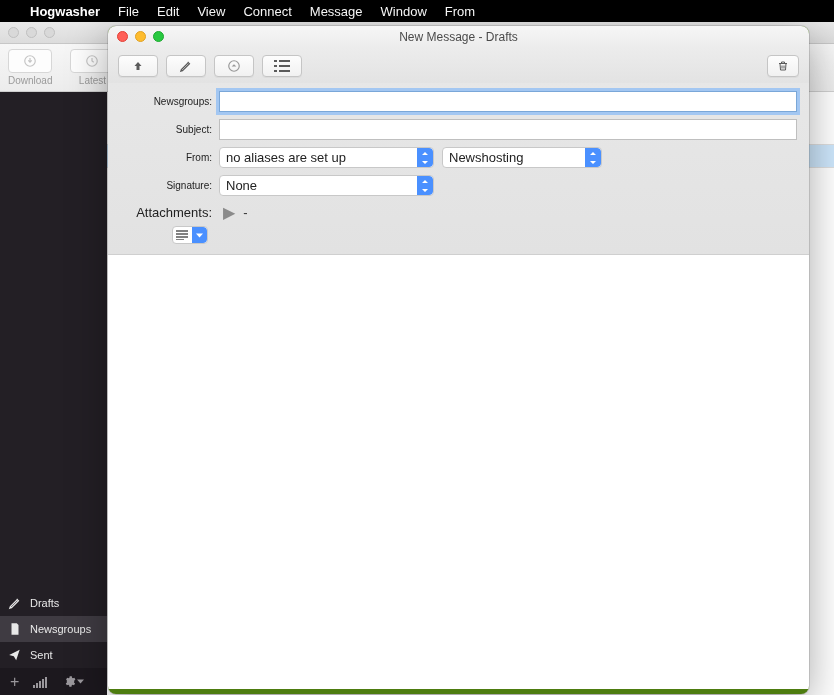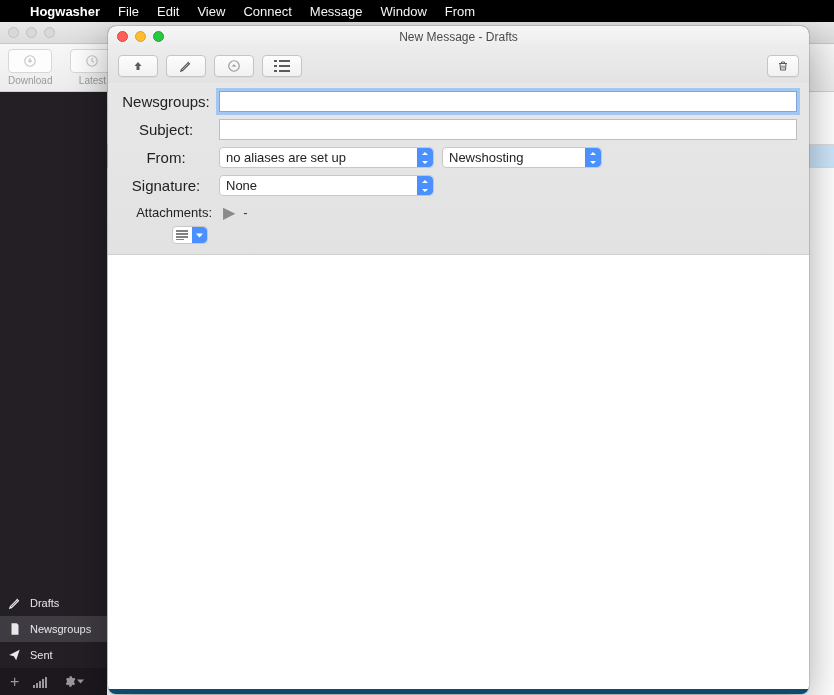--- a/index.html
+++ b/index.html
@@ -21,37 +21,37 @@
 .bgwin-body { position:absolute; top:70px; left:0; width:107px; height:603px; background:#231f25; }
 .bgwin-right { position:absolute; top:70px; left:107px; right:0; height:603px; background:#fff; }
 .bgwin-right .row { height:24px; background:#cde6fb; border-top:1px solid #dedede; border-bottom:1px solid #dedede; margin-top:52px;}
 .sidebar-bottom { position:absolute; bottom:27px; left:0; width:107px; }
 .sb-item { display:flex; align-items:center; gap:8px; padding:6px 8px; color:#e8e8e8; font-size:11px; cursor:default;}
 .sb-item.active { background:#3f3b42; }
 .sb-footer { position:absolute; bottom:0; left:0; width:107px; height:27px; background:#1c181e; display:flex; align-items:center; gap:14px; padding-left:10px; color:#9a979c;}
 .sb-icon { width:14px; height:14px; display:inline-flex; }
 
 
-.fgwin { position:absolute; top:26px; left:108px; width:701px; height:668px; background:#0c4a6e; border-radius:8px; box-shadow:0 10px 40px rgba(0,0,0,.35),0 0 0 1px rgba(0,0,0,.12); overflow:hidden;}
+.fgwin { position:absolute; top:26px; left:108px; width:701px; height:668px; background:#4d7c0f; border-radius:8px; box-shadow:0 10px 40px rgba(0,0,0,.35),0 0 0 1px rgba(0,0,0,.12); overflow:hidden;}
 .fg-title { height:22px; background:linear-gradient(#f6f6f6,#ececec); display:flex; align-items:center; justify-content:center; position:relative; border-bottom:0; }
 .fg-title .lights { position:absolute; left:9px; top:5px; display:flex; gap:7px;}
 .fg-title .lights span { width:11px; height:11px; border-radius:50%; display:block;}
 .lred { background:#ff5f57; border:1px solid #e14137;}
 .lyel { background:#febc2e; border:1px solid #dfa023;}
 .lgrn { background:#28c840; border:1px solid #1ea830;}
 .fg-title .ttxt { font-size:12px; color:#4a4a4a; }
 
 .fg-toolbar { height:35px; background:linear-gradient(#ececec,#e3e3e3); display:flex; align-items:center; padding:0 10px; gap:8px; border-bottom:0;}
 .tb-btn { width:40px; height:22px; background:linear-gradient(#fdfdfd,#f1f1f1); border:1px solid #c5c5c5; border-radius:4px; display:flex; align-items:center; justify-content:center; color:#5a5a5a; box-shadow:0 1px 0 rgba(0,0,0,.04);}
 .tb-btn.trash { width:32px; margin-left:auto;}
 .tb-spacer { flex:1; }
 
 .form-area { background:linear-gradient(#e7e7e7,#e2e2e2); padding:8px 12px 10px 12px; border-bottom:1px solid #cfcfcf;}
 .form-row { display:flex; align-items:center; margin-bottom:7px;}
-.form-row label { width:92px; text-align:center; font-size:15px; color:#222; margin-right:7px;}
+.form-row label { width:92px; text-align:right; font-size:10px; color:#222; margin-right:7px;}
 .tfield { flex:1; height:21px; border:1px solid #bfbfbf; background:#fff; border-radius:0; font-size:13px; padding:0 4px; }
 .tfield.focus { outline:3px solid #a3c7f2; border-color:#7aa7d8; }
 .sel { height:21px; background:#fff; border:1px solid #c8c8c8; border-radius:4px; display:flex; align-items:center; padding:0 0 0 6px; font-size:13px; color:#222; position:relative; overflow:hidden;}
 .sel .chev { position:absolute; right:0; top:0; width:16px; height:100%; background:#4a90ff; border-radius:0 4px 4px 0; display:flex; align-items:center; justify-content:center;}
 .sel .chev svg { width:8px; height:12px; }
 .attach-row { display:flex; align-items:center; margin-bottom:4px;}
 .attach-row label { width:92px; text-align:right; font-size:13px; color:#222; margin-right:7px;}
 .attach-row .tri { color:#8a8a8a; margin-right:8px; margin-left:4px;}
 .attach-row .dash { color:#333; font-size:13px;}
 .toggle-btn { width:36px; height:18px; background:#fff; border:1px solid #c8c8c8; border-radius:4px; margin-left:52px; display:flex; align-items:center; position:relative; overflow:hidden;}

